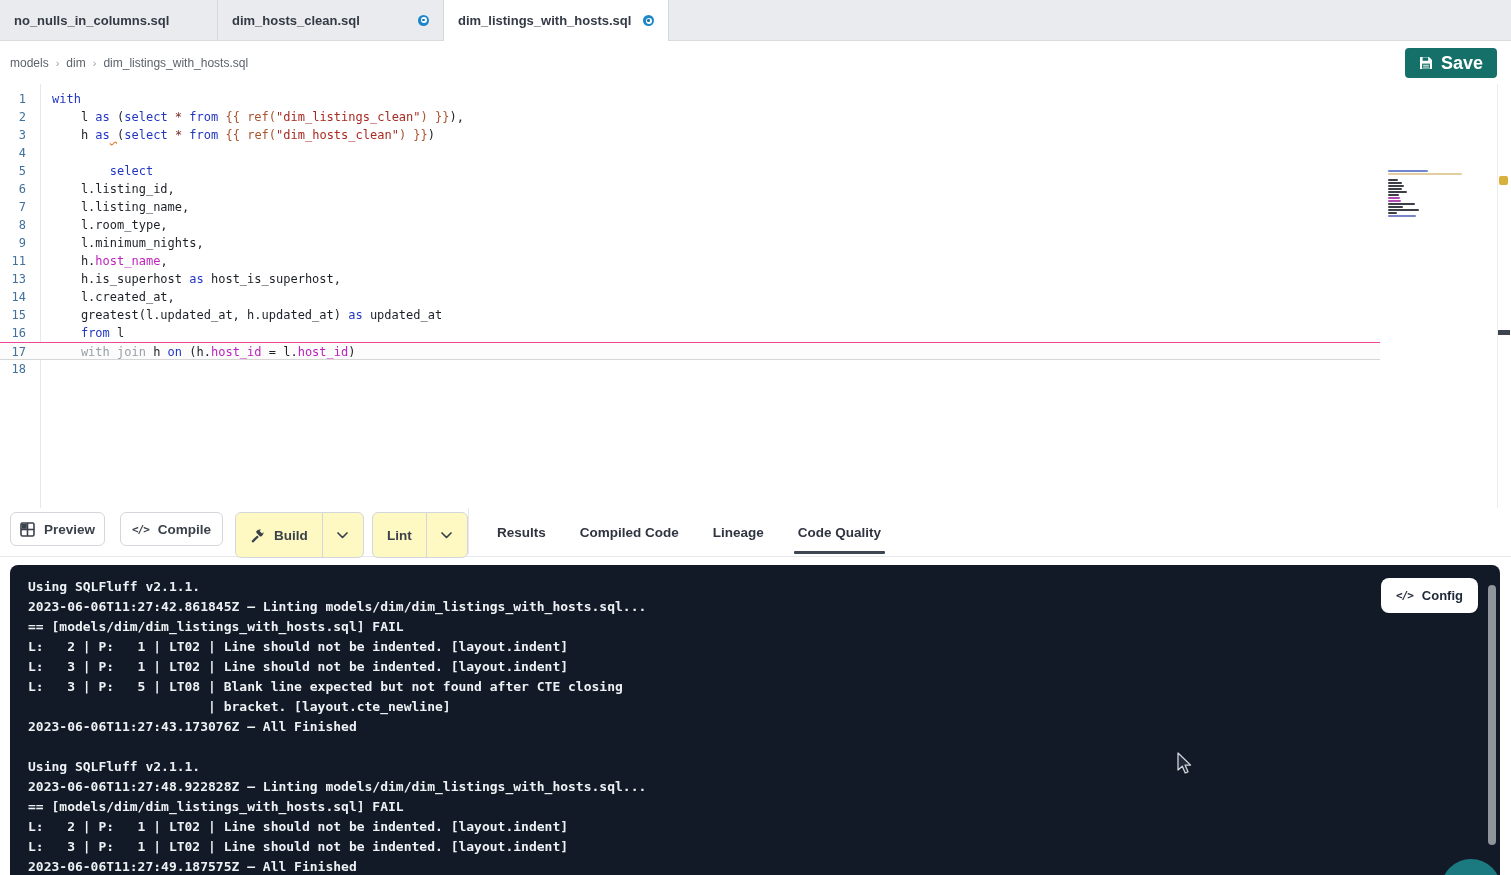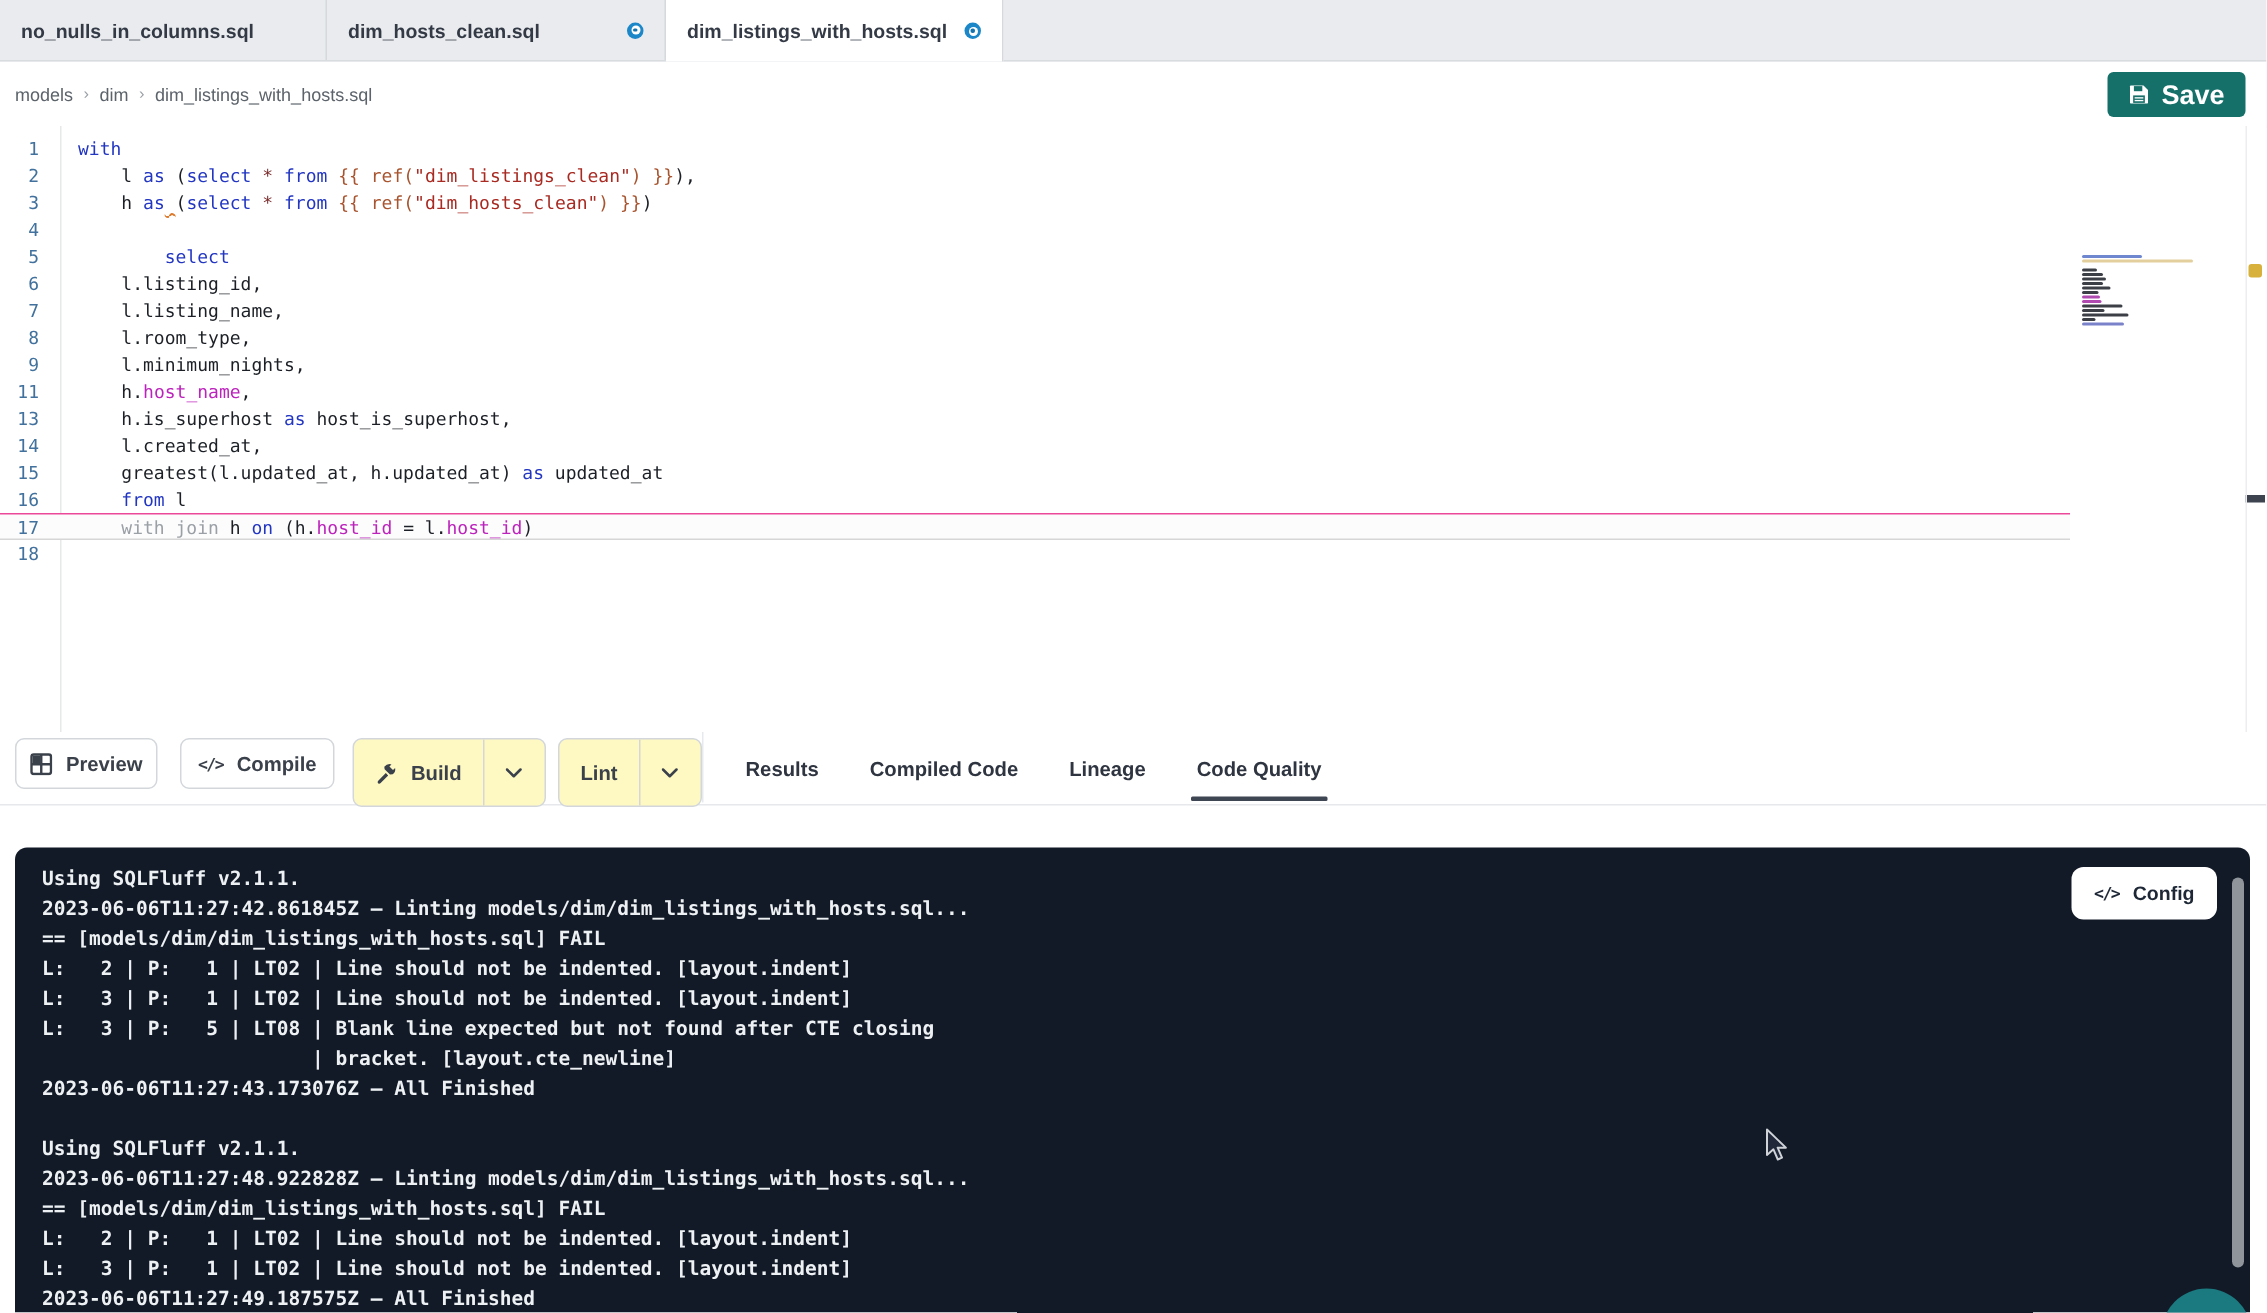--- a/index.html
+++ b/index.html
@@ -49,21 +49,21 @@
   .sy-w{text-decoration:underline wavy #dd7a2c;text-decoration-skip-ink:none;text-underline-offset:2px;}
 
   
   .minimap{position:absolute;left:1388px;top:86px;width:76px;cursor:pointer;}
   .mm-row{height:2px;margin-bottom:1px;border-radius:1px;}
   .strip-warn{position:absolute;left:1499px;top:92px;width:9px;height:9px;border-radius:2px;background:#d8b13c;}
   .strip-pos{position:absolute;left:1497px;top:246px;width:13px;height:5px;background:#3e4350;}
   .editor-right-border{position:absolute;left:1497px;top:0;width:1px;height:424px;background:#ededef;}
 
   
-  .toolbar{position:absolute;left:0;top:488px;width:1511px;height:48px;background:#fff;border-bottom:1px solid #e6e8eb;}
+  .toolbar{position:absolute;left:0;top:508px;width:1511px;height:48px;background:#fff;border-bottom:1px solid #e6e8eb;}
   .tb-btn{position:absolute;top:4px;height:34px;border:1px solid #d3d7db;border-radius:6px;background:#fff;
           display:flex;align-items:center;justify-content:center;gap:9px;font-size:13.5px;font-weight:600;
           color:#3b414b;cursor:pointer;box-sizing:border-box;font-family:"Liberation Sans",sans-serif;}
   .tb-group{position:absolute;top:4px;height:46px;border:1px solid #d3d7db;border-radius:6px;background:#fef9c3;
             display:flex;align-items:stretch;box-sizing:border-box;}
   .tb-group .main{display:flex;align-items:center;gap:9px;font-size:13.5px;font-weight:600;color:#3b414b;
                   padding:0 14px;cursor:pointer;}
   .tb-group .chev{display:flex;align-items:center;justify-content:center;width:40px;border-left:1px solid #d3d7db;cursor:pointer;}
   .tb-divider{position:absolute;left:468px;top:0;width:1px;height:47px;background:#e7e9ec;}
   .panel-tabs{position:absolute;left:497px;top:0;height:48px;display:flex;gap:34px;}

